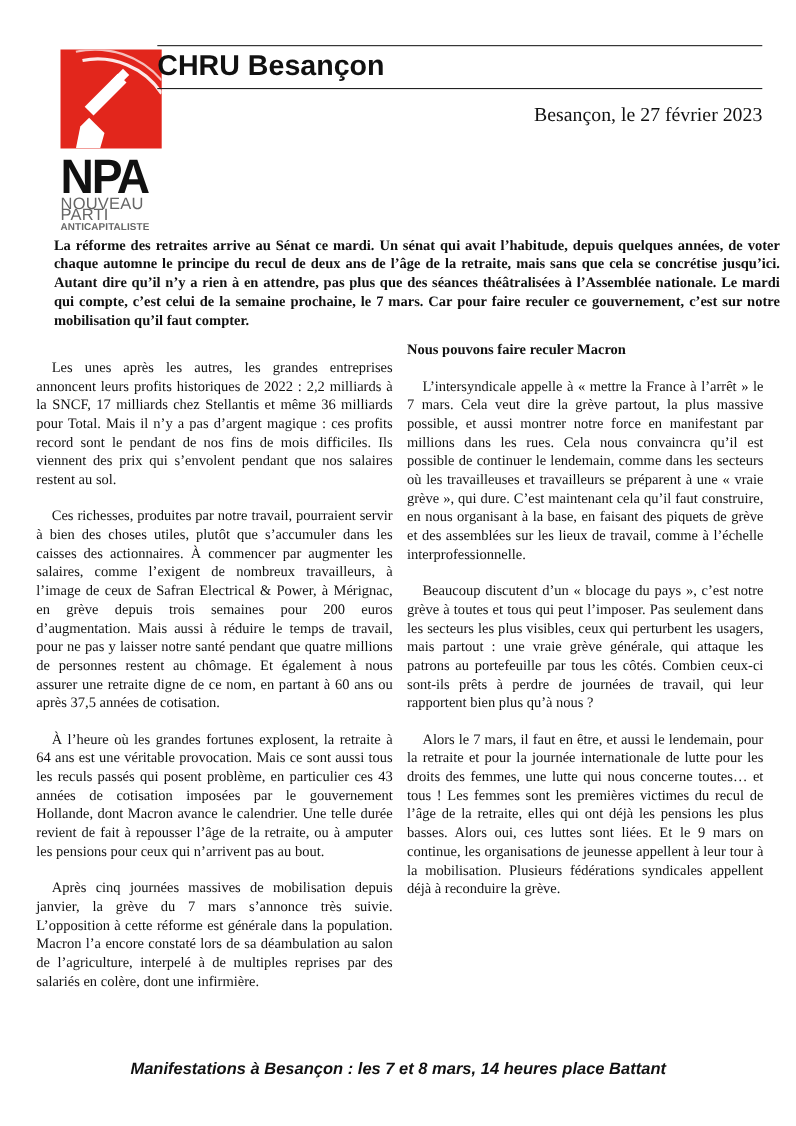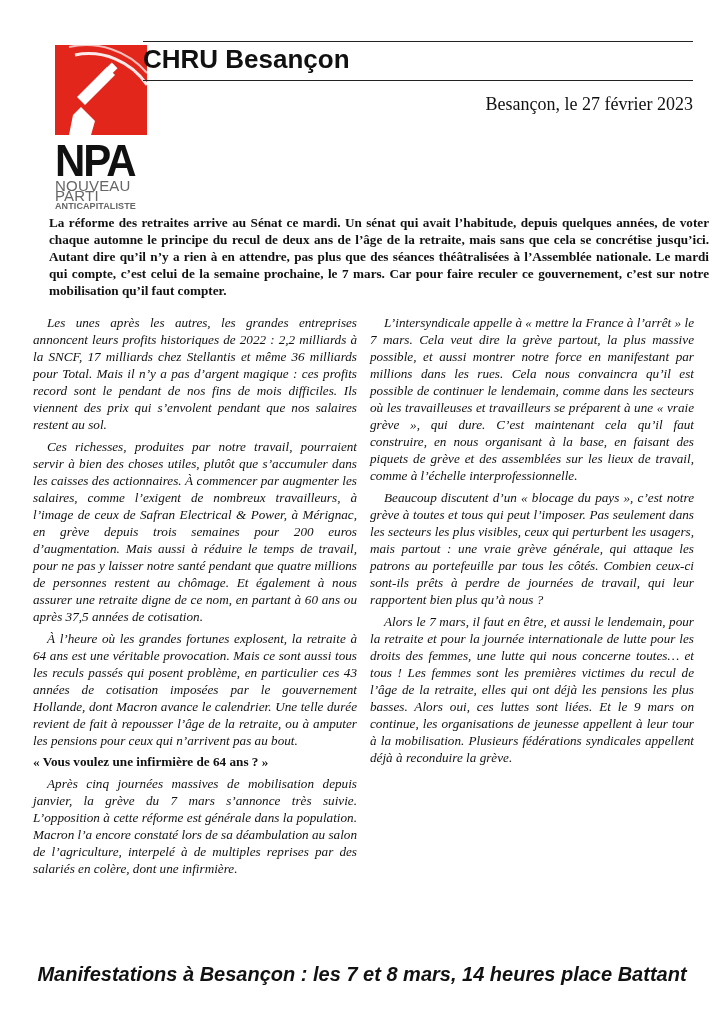--- a/index.html
+++ b/index.html
@@ -10,24 +10,24 @@
   .logo-sub1 { font-family:"Liberation Sans", sans-serif; font-size:15px; color:#666; line-height:10px; letter-spacing:0.2px; }
   .logo-sub2 { font-family:"Liberation Sans", sans-serif; font-size:9px; font-weight:bold; color:#666; line-height:10px; letter-spacing:0.1px; }
   .rule { position:absolute; left:143px; width:550px; height:1px; background:#222; }
   .title { position:absolute; left:143px; width:550px; top:44px; font-family:"Liberation Sans", sans-serif; font-weight:bold; font-size:26px; }
   .date { position:absolute; right:31px; top:94px; font-family:"Liberation Serif", serif; font-size:18px; }
   .headline { position:absolute; left:143px; width:550px; top:145px; text-align:center; font-family:"Liberation Sans", sans-serif; font-weight:bold; font-style:italic; font-size:19px; line-height:25px; }
   .intro { position:absolute; left:33px; width:660px; top:214px; font-family:"Liberation Serif", serif; font-weight:bold; font-size:13.2px; line-height:17px; text-align:justify;margin-left:16px; }
   .col { position:absolute; top:309px; width:324px; font-family:"Liberation Serif", serif; font-size:13.2px; line-height:17px; text-align:justify; }
   .col.left { left:33px; }
   .col.right { left:370px; }
-  .col p { margin:5px 0 4px 0; text-indent:14px;font-style:italic; }
+  .col p { margin:16px 0 4px 0; text-indent:14px; }
   .col h3 { margin:0 0 3px 0; font-size:13.2px; font-weight:bold; }
   .col p.bold { font-weight:bold; }
-  .footer { position:absolute; left:0; width:724px; top:963px; text-align:center; font-family:"Liberation Sans", sans-serif; font-weight:bold; font-style:italic; font-size:20px; }
+  .footer { position:absolute; left:0; width:724px; top:963px; text-align:center; font-family:"Liberation Sans", sans-serif; font-weight:bold; font-style:italic; font-size:15px; }
 </style>
 </head>
 <body>
 
 <div class="logo">
   <div class="logo-box">
     <svg width="92" height="90" viewBox="0 0 92 90">
       <path d="M20 10 A70 70 0 0 1 92 40" stroke="#fff" stroke-width="3" fill="none" opacity="0.9"></path>
       <path d="M14 2 A80 80 0 0 1 92 28" stroke="#fff" stroke-width="2" fill="none" opacity="0.7"></path>
       <polygon points="22,52 52,22 60,30 30,60" fill="#fff"></polygon>
@@ -48,23 +48,23 @@
 
 <div class="headline">
 </div>
 
 <div class="intro">La réforme des retraites arrive au Sénat ce mardi. Un sénat qui avait l’habitude, depuis quelques années, de voter chaque automne le principe du recul de deux ans de l’âge de la retraite, mais sans que cela se concrétise jusqu’ici. Autant dire qu’il n’y a rien à en attendre, pas plus que des séances théâtralisées à l’Assemblée nationale. Le mardi qui compte, c’est celui de la semaine prochaine, le 7 mars. Car pour faire reculer ce gouvernement, c’est sur notre mobilisation qu’il faut compter.</div>
 
 <div class="col left">
   <p>Les unes après les autres, les grandes entreprises annoncent leurs profits historiques de 2022 : 2,2 milliards à la SNCF, 17 milliards chez Stellantis et même 36 milliards pour Total. Mais il n’y a pas d’argent magique : ces profits record sont le pendant de nos fins de mois difficiles. Ils viennent des prix qui s’envolent pendant que nos salaires restent au sol.</p>
   <p>Ces richesses, produites par notre travail, pourraient servir à bien des choses utiles, plutôt que s’accumuler dans les caisses des actionnaires. À commencer par augmenter les salaires, comme l’exigent de nombreux travailleurs, à l’image de ceux de Safran Electrical &amp; Power, à Mérignac, en grève depuis trois semaines pour 200 euros d’augmentation. Mais aussi à réduire le temps de travail, pour ne pas y laisser notre santé pendant que quatre millions de personnes restent au chômage. Et également à nous assurer une retraite digne de ce nom, en partant à 60 ans ou après 37,5 années de cotisation.</p>
   <p>À l’heure où les grandes fortunes explosent, la retraite à 64 ans est une véritable provocation. Mais ce sont aussi tous les reculs passés qui posent problème, en particulier ces 43 années de cotisation imposées par le gouvernement Hollande, dont Macron avance le calendrier. Une telle durée revient de fait à repousser l’âge de la retraite, ou à amputer les pensions pour ceux qui n’arrivent pas au bout.</p>
-  <h3>« Vous voulez une infirmière de 64 ans ? »</h3>
   <p>Après cinq journées massives de mobilisation depuis janvier, la grève du 7 mars s’annonce très suivie. L’opposition à cette réforme est générale dans la population. Macron l’a encore constaté lors de sa déambulation au salon de l’agriculture, interpelé à de multiples reprises par des salariés en colère, dont une infirmière.</p>
 </div>
 
 <div class="col right">
+  <h3>Nous pouvons faire reculer Macron</h3>
   <p>L’intersyndicale appelle à « mettre la France à l’arrêt » le 7 mars. Cela veut dire la grève partout, la plus massive possible, et aussi montrer notre force en manifestant par millions dans les rues. Cela nous convaincra qu’il est possible de continuer le lendemain, comme dans les secteurs où les travailleuses et travailleurs se préparent à une « vraie grève », qui dure. C’est maintenant cela qu’il faut construire, en nous organisant à la base, en faisant des piquets de grève et des assemblées sur les lieux de travail, comme à l’échelle interprofessionnelle.</p>
   <p>Beaucoup discutent d’un « blocage du pays », c’est notre grève à toutes et tous qui peut l’imposer. Pas seulement dans les secteurs les plus visibles, ceux qui perturbent les usagers, mais partout : une vraie grève générale, qui attaque les patrons au portefeuille par tous les côtés. Combien ceux-ci sont-ils prêts à perdre de journées de travail, qui leur rapportent bien plus qu’à nous ?</p>
   <p>Alors le 7 mars, il faut en être, et aussi le lendemain, pour la retraite et pour la journée internationale de lutte pour les droits des femmes, une lutte qui nous concerne toutes… et tous ! Les femmes sont les premières victimes du recul de l’âge de la retraite, elles qui ont déjà les pensions les plus basses. Alors oui, ces luttes sont liées. Et le 9 mars on continue, les organisations de jeunesse appellent à leur tour à la mobilisation. Plusieurs fédérations syndicales appellent déjà à reconduire la grève.</p>
 </div>
 
 <div class="footer">Manifestations à Besançon : les 7 et 8 mars, 14 heures place Battant</div>
 
 </body></html>

